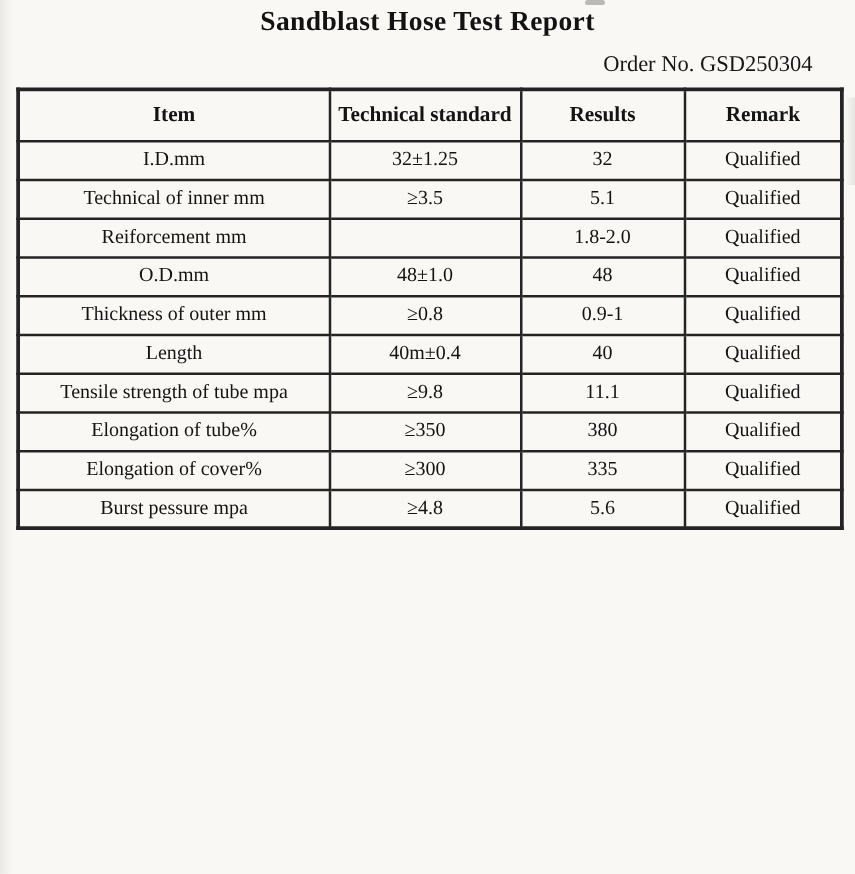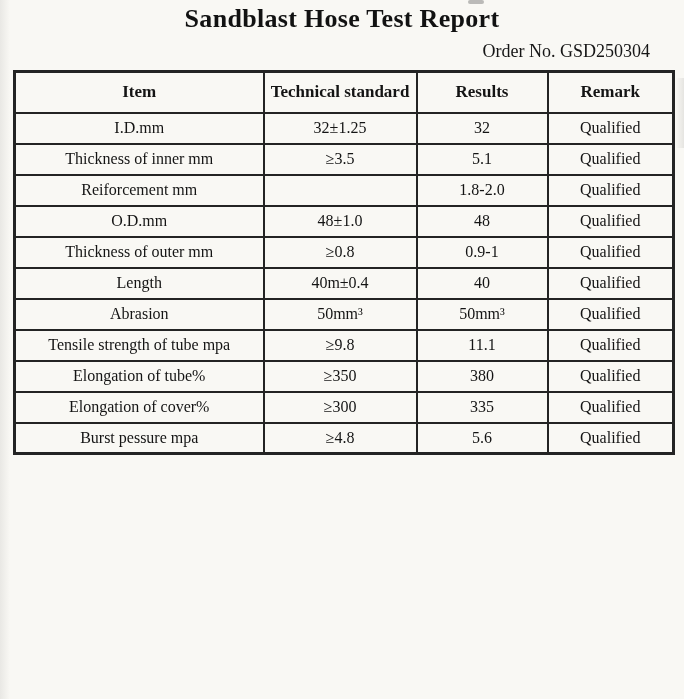--- a/index.html
+++ b/index.html
@@ -25,21 +25,21 @@
     background: linear-gradient(to left, rgba(90,90,90,0.12), rgba(90,90,90,0));
     pointer-events: none;
   }
   .scan-smudge {
     position: absolute; left: 468px; top: 0; width: 16px; height: 4px;
     background: rgba(110,110,110,0.45); border-radius: 2px;
   }
   .doc-title {
     position: absolute; left: 0; top: 4px; width: 100%;
     text-align: center;
-    font-size: 26px; font-weight: bold;
+    font-size: 22px; font-weight: bold;
     color: #121212;
     letter-spacing: 0.3px;
   }
   .order-no {
     position: absolute; top: 41px; right: 34px;
     font-size: 18px; font-weight: normal;
     color: #161616;
   }
   table.report {
     position: absolute; left: 13px; top: 70px;
@@ -96,21 +96,21 @@
       </tr>
     </thead>
     <tbody>
       <tr>
         <td class="col-item">I.D.mm</td>
         <td>32±1.25</td>
         <td>32</td>
         <td>Qualified</td>
       </tr>
       <tr>
-        <td class="col-item">Thickness of inner  mm</td>
+        <td class="col-item">Technical of inner  mm</td>
         <td>≥3.5</td>
         <td>5.1</td>
         <td>Qualified</td>
       </tr>
       <tr>
         <td class="col-item">Reiforcement mm</td>
         <td></td>
         <td>1.8-2.0</td>
         <td>Qualified</td>
       </tr>
@@ -123,26 +123,20 @@
       <tr>
         <td class="col-item">Thickness of outer  mm</td>
         <td>≥0.8</td>
         <td>0.9-1</td>
         <td>Qualified</td>
       </tr>
       <tr>
         <td class="col-item">Length</td>
         <td>40m±0.4</td>
         <td>40</td>
-        <td>Qualified</td>
-      </tr>
-      <tr>
-        <td class="col-item">Abrasion</td>
-        <td>50mm³</td>
-        <td>50mm³</td>
         <td>Qualified</td>
       </tr>
       <tr>
         <td class="col-item">Tensile strength of tube mpa</td>
         <td>≥9.8</td>
         <td>11.1</td>
         <td>Qualified</td>
       </tr>
       <tr>
         <td class="col-item">Elongation of tube%</td>

